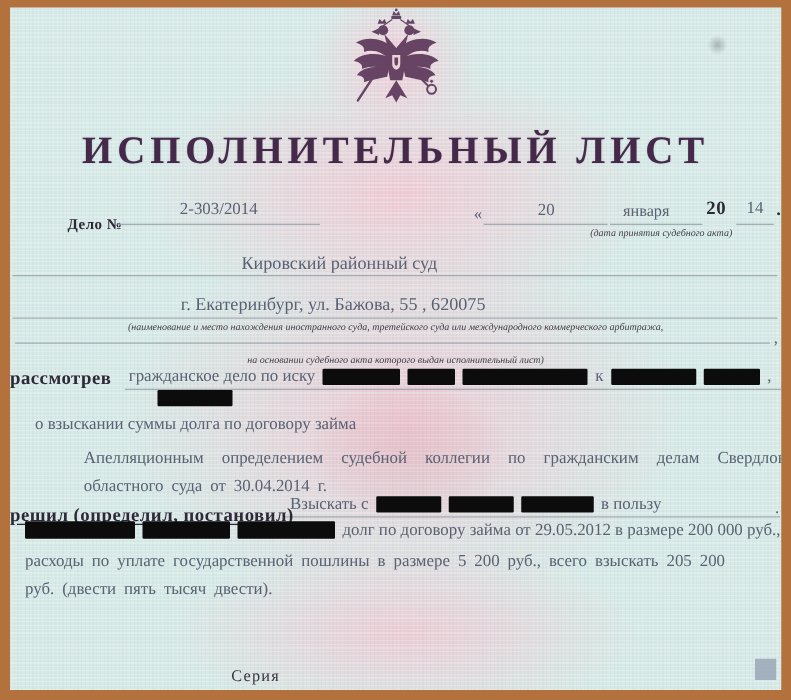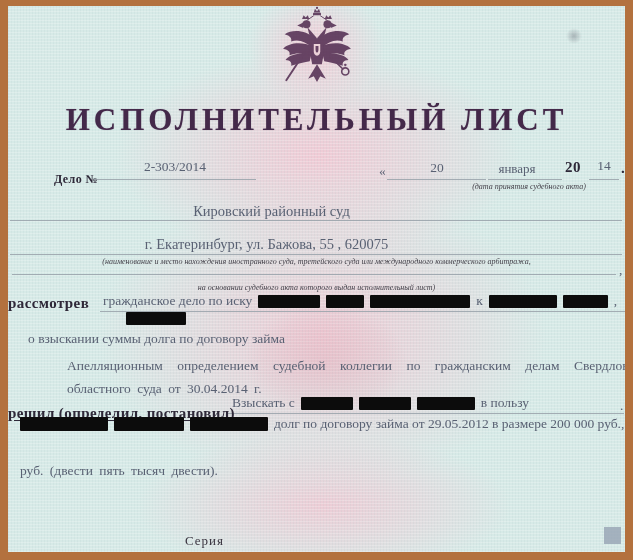--- a/index.html
+++ b/index.html
@@ -163,20 +163,21 @@
     </div>
     <div class="abs rule" style="left:220px;top:407px;width:396px;"></div>
     <div class="abs typed" style="left:612px;top:392px;">.</div>
     <div class="abs bold-label decision-label" style="left:0;top:399px;">решил (определил, постановил)</div>
     <div class="abs flexrow" style="left:12px;top:410px;">
       <span class="redact" style="width:88px;height:14px;"></span>
       <span class="redact" style="width:70px;height:14px;"></span>
       <span class="redact" style="width:78px;height:14px;"></span>
       <span class="typed">долг по договору займа от 29.05.2012 в размере 200 000 руб.,</span>
     </div>
+    <div class="abs para nowrap" style="left:12px;top:432px;width:604px;">расходы по уплате государственной пошлины в размере 5 200 руб., всего взыскать 205 200</div>
     <div class="abs para" style="left:12px;top:454px;width:604px;">руб. (двести пять тысяч двести).</div>
 
     <div class="abs serial-label" style="left:177px;top:527px;">Серия</div>
 
     <div class="abs gray-square"></div>
 
   </div>
 </div>
 
 </body></html>

